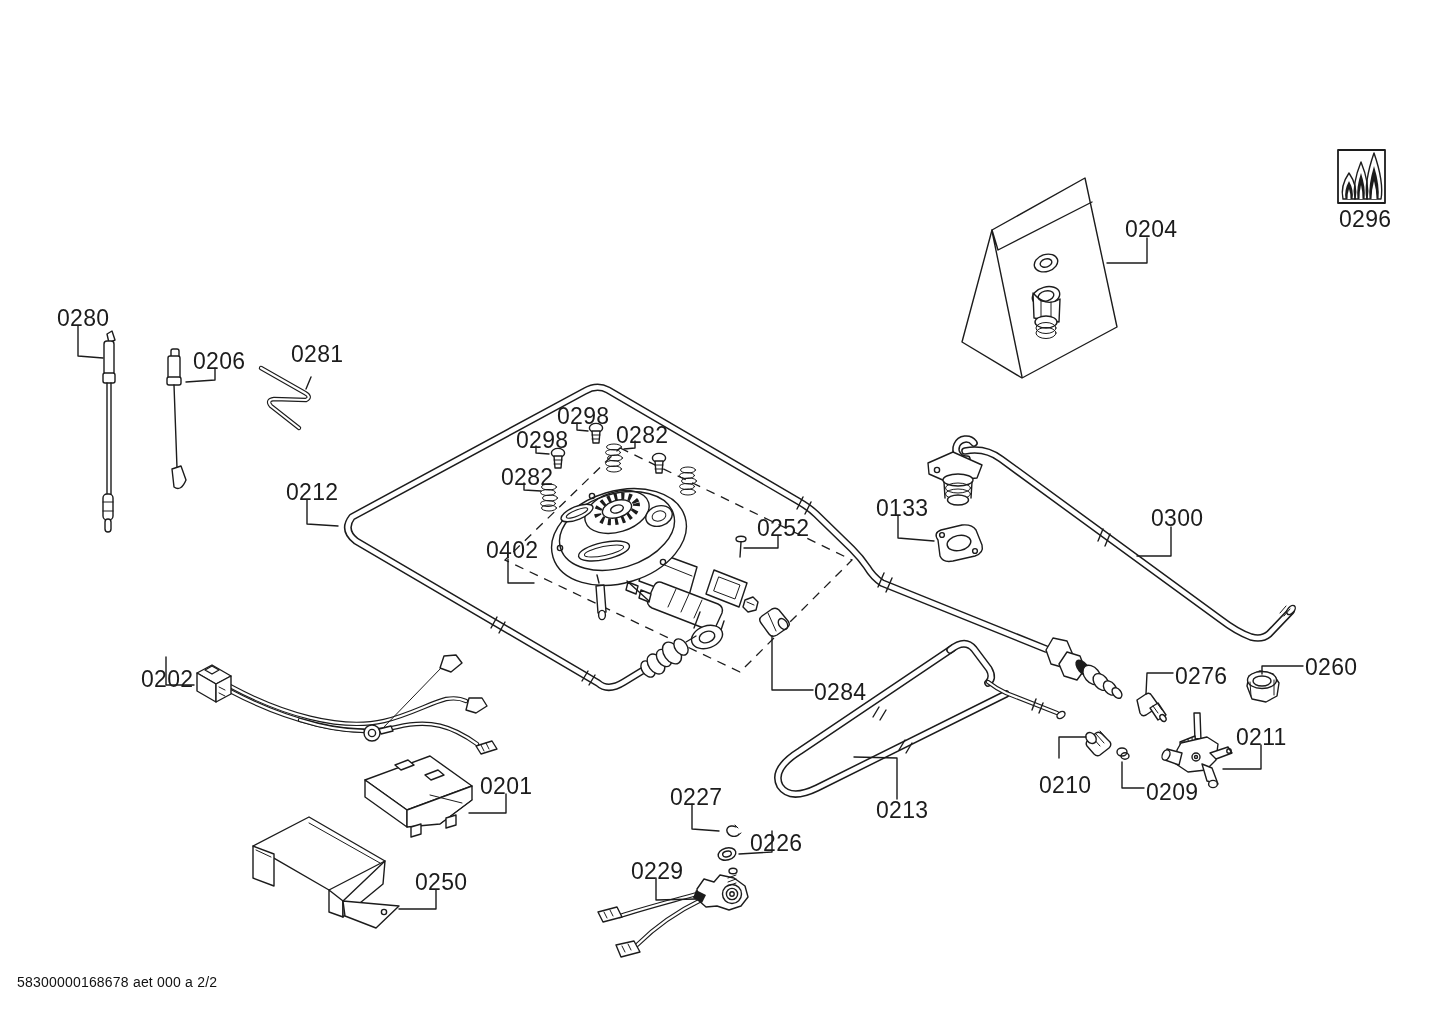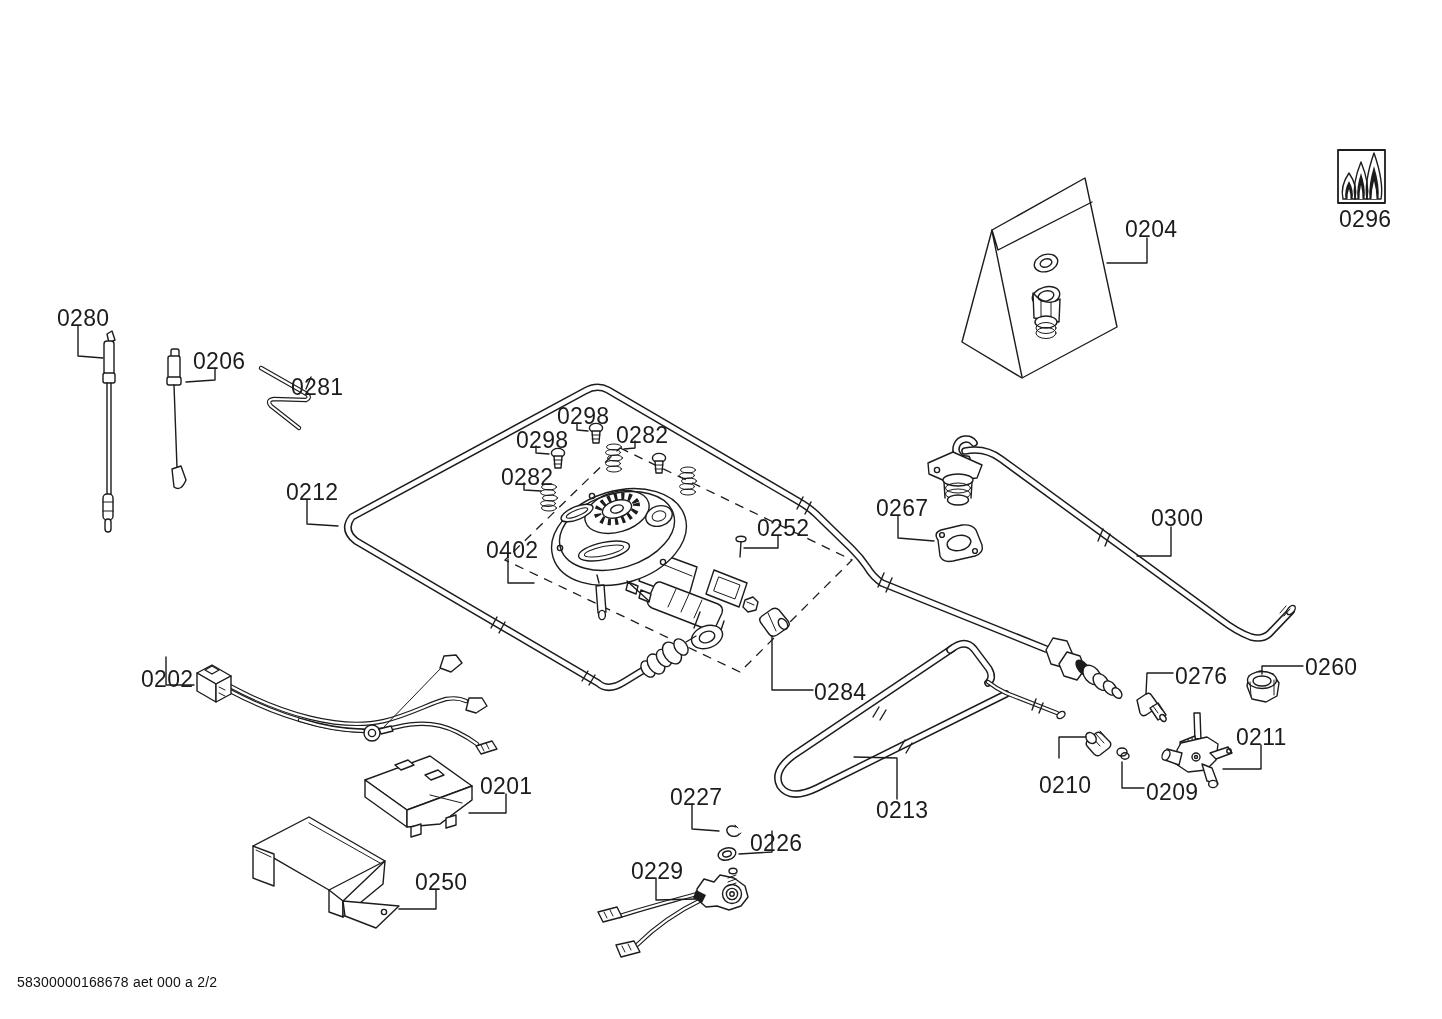--- a/index.html
+++ b/index.html
@@ -386,30 +386,30 @@
       M 1059 758 L 1059 737 L 1086 737
       M 1144 788 L 1122 788 L 1122 762
       M 1261 745 L 1261 769 L 1223 769
       M 1173 673 L 1147 673 L 1146 694
       M 1303 666 L 1262 666 L 1262 674"></path>
   </g>
 </svg>
 
   <div class="callout" style="left:57px;  top:307px">0280</div>
   <div class="callout" style="left:193px; top:350px">0206</div>
-  <div class="callout" style="left:291px; top:376px">0281</div>
+  <div class="callout" style="left:291px; top:343px">0281</div>
   <div class="callout" style="left:286px; top:481px">0212</div>
   <div class="callout" style="left:557px; top:405px">0298</div>
   <div class="callout" style="left:516px; top:429px">0298</div>
   <div class="callout" style="left:616px; top:424px">0282</div>
   <div class="callout" style="left:501px; top:466px">0282</div>
   <div class="callout" style="left:486px; top:539px">0402</div>
   <div class="callout" style="left:757px; top:517px">0252</div>
   <div class="callout" style="left:814px; top:681px">0284</div>
-  <div class="callout" style="left:876px; top:497px">0267</div>
+  <div class="callout" style="left:876px; top:497px">0133</div>
   <div class="callout" style="left:1151px;top:507px">0300</div>
   <div class="callout" style="left:1125px;top:218px">0204</div>
   <div class="callout" style="left:1339px;top:208px">0296</div>
   <div class="callout" style="left:141px; top:668px">0202</div>
   <div class="callout" style="left:480px; top:775px">0201</div>
   <div class="callout" style="left:415px; top:871px">0250</div>
   <div class="callout" style="left:670px; top:786px">0227</div>
   <div class="callout" style="left:750px; top:832px">0226</div>
   <div class="callout" style="left:631px; top:860px">0229</div>
   <div class="callout" style="left:876px; top:799px">0213</div>

